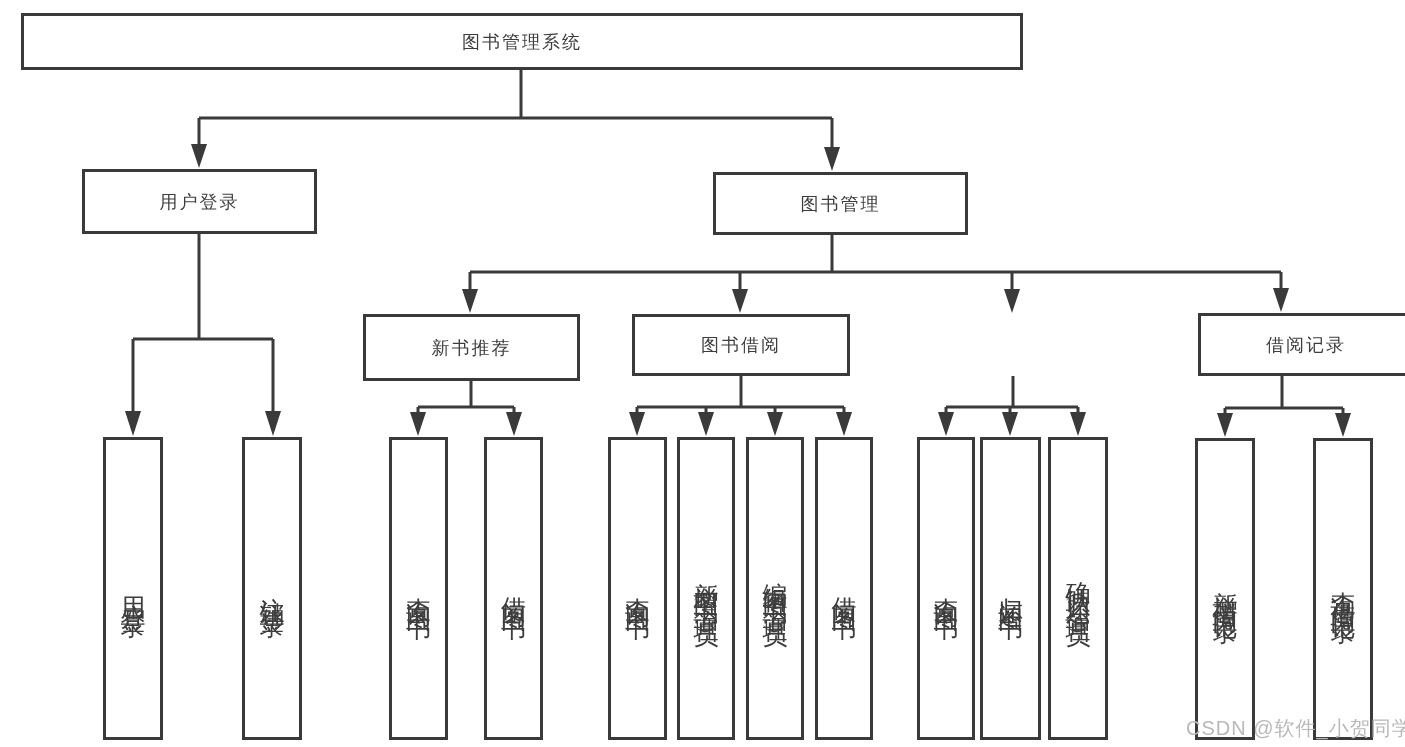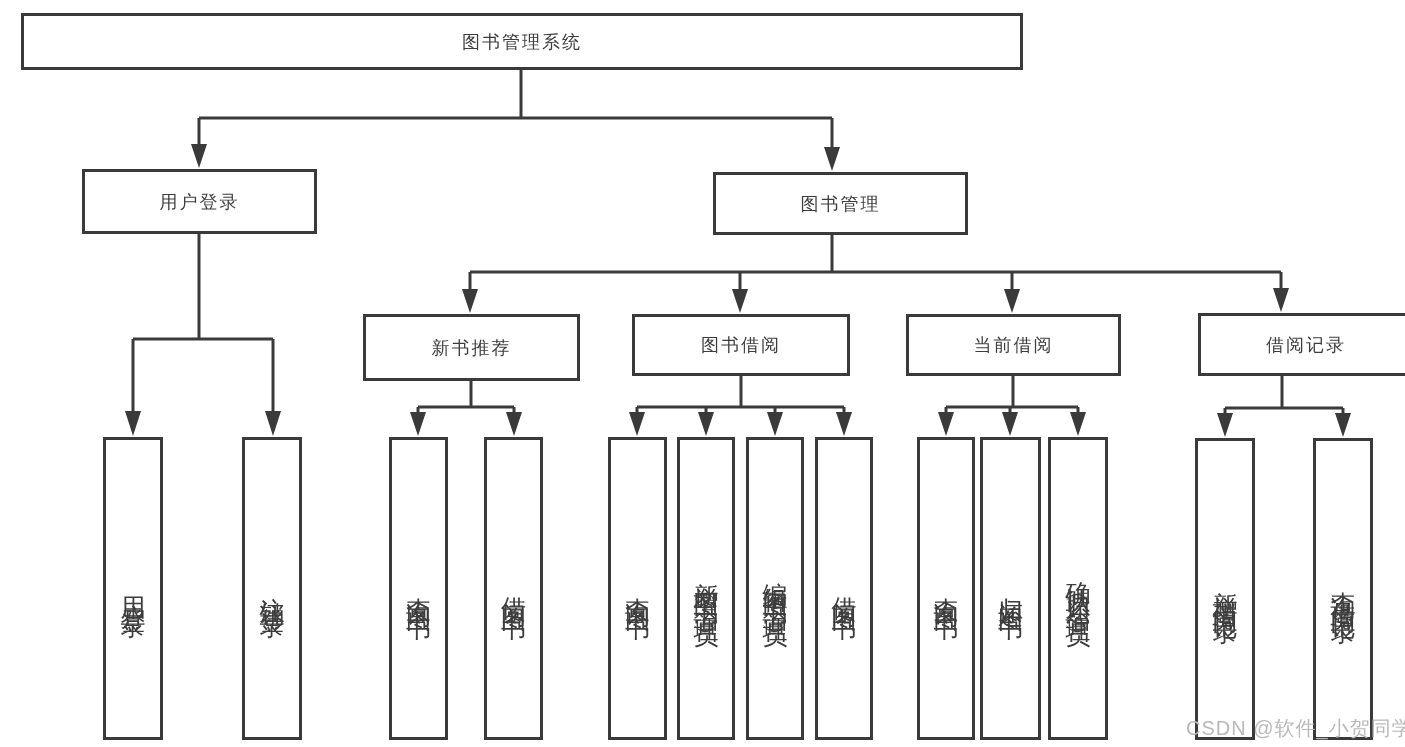--- a/index.html
+++ b/index.html
@@ -143,21 +143,20 @@
     </g>
   </svg>
 
   <div class="node h-node" style="left:21px; top:13px; width:1002px; height:57px;">图书管理系统</div>
 
   <div class="node h-node" style="left:82px; top:169px; width:235px; height:65px;">用户登录</div>
   <div class="node h-node" style="left:713px; top:172px; width:255px; height:63px;">图书管理</div>
 
   <div class="node h-node" style="left:363px; top:314px; width:217px; height:67px;">新书推荐</div>
   <div class="node h-node" style="left:632px; top:314px; width:218px; height:62px;">图书借阅</div>
-  <div class="node h-node" style="left:906px; top:314px; width:215px; height:62px;">当前借阅</div>
   <div class="node h-node" style="left:1174px; top:313px; width:216px; height:63px;margin-left:24px;">借阅记录</div>
 
   <div class="node v-node" style="left:103px; top:437px; width:60px; height:303px;">用户登录</div>
   <div class="node v-node" style="left:242px; top:437px; width:60px; height:303px;">注销登录</div>
 
   <div class="node v-node" style="left:389px; top:437px; width:59px; height:303px;">查询图书</div>
   <div class="node v-node" style="left:484px; top:437px; width:59px; height:303px;">借阅图书</div>
 
   <div class="node v-node" style="left:608px; top:437px; width:59px; height:303px;">查询图书</div>
   <div class="node v-node" style="left:677px; top:437px; width:58px; height:303px;">新增图书（管理员）</div>

